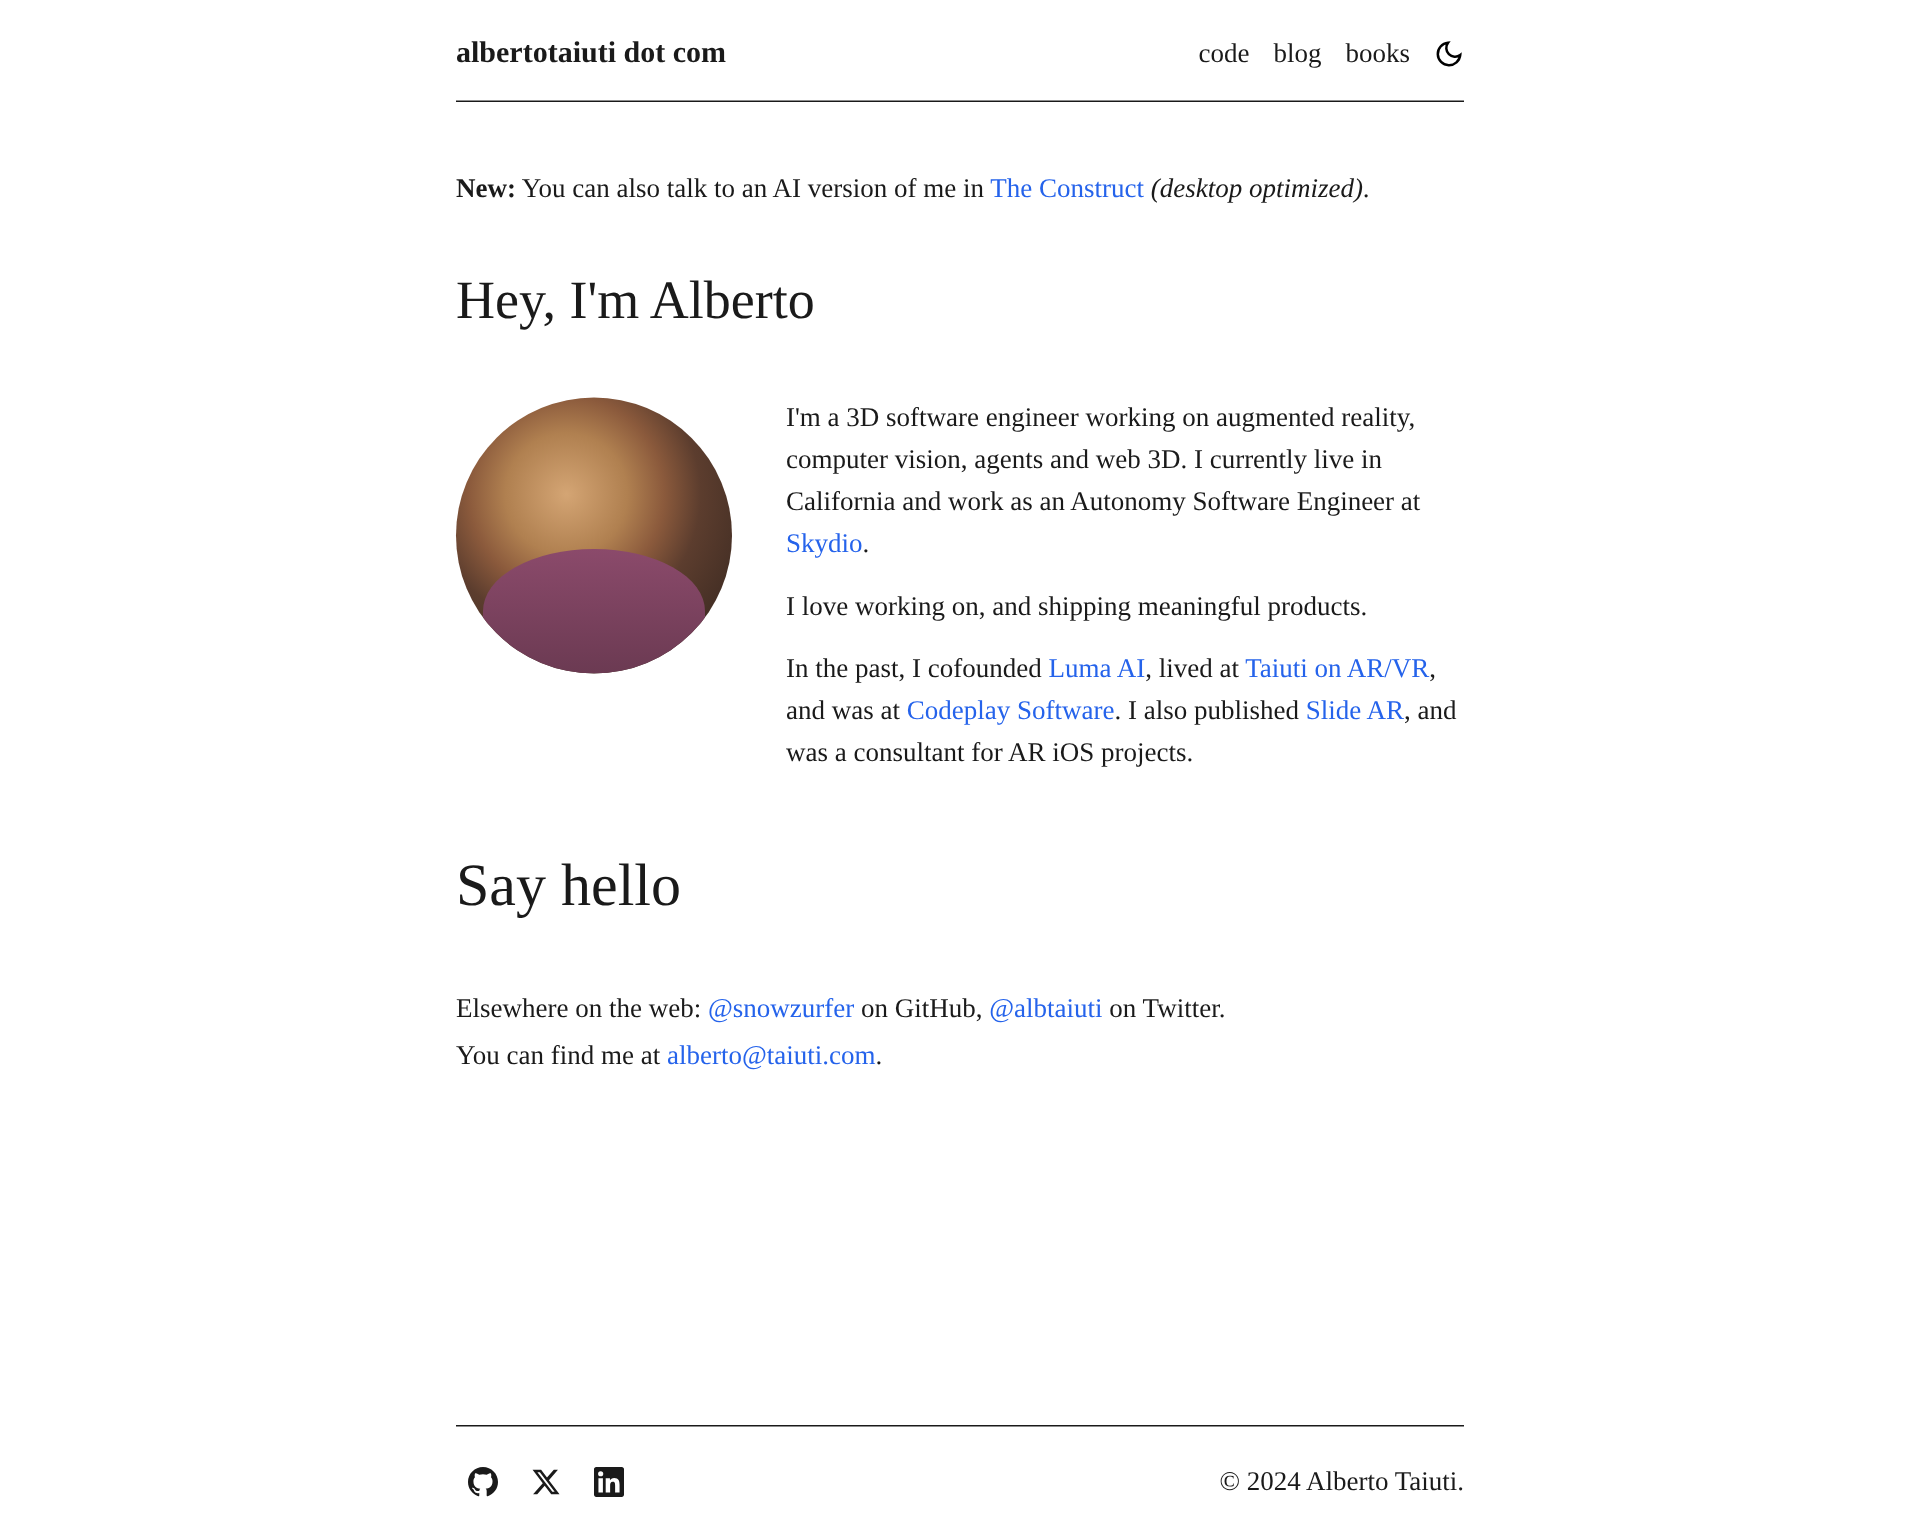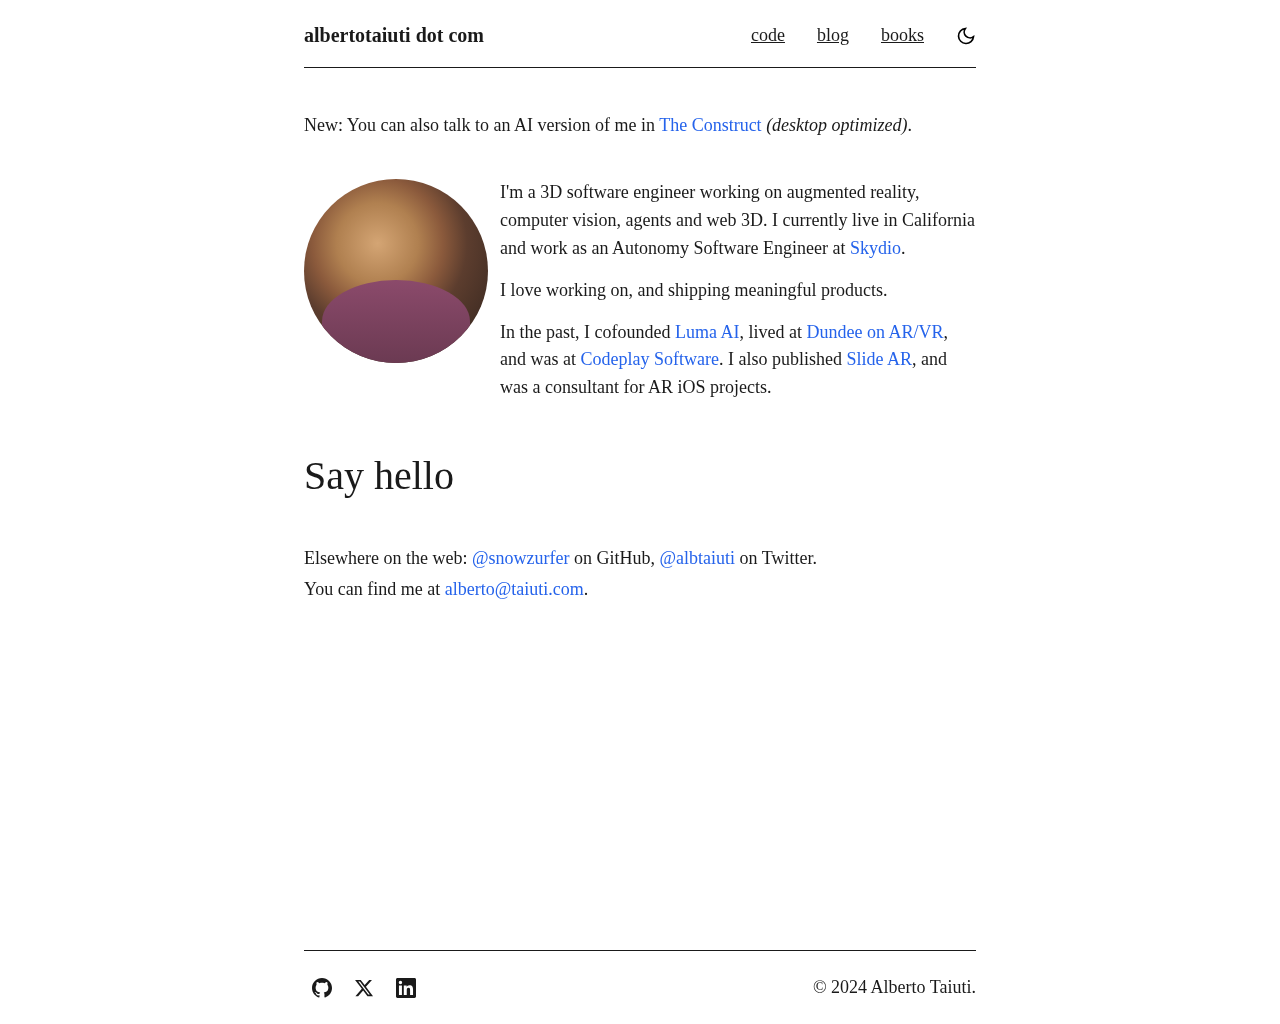--- a/index.html
+++ b/index.html
@@ -33,22 +33,21 @@
     }
     .site-title {
       font-size: 20px;
       font-weight: 600;
       color: #1a1a1a;
       text-decoration: none;
     }
     nav {
       display: flex;
       align-items: center;
-      gap: 32px;
-      text-decoration: underline;
+      gap: 16px;
     }
     nav a {
       font-size: 18px;
       color: #1a1a1a;
       text-decoration: none;
     }
     .theme-toggle {
       background: none;
       border: none;
       cursor: pointer;
@@ -63,39 +62,39 @@
     main {
       flex: 1;
       padding-top: 44px;
     }
     .new-banner {
       font-size: 18px;
       margin-bottom: 40px;
       line-height: 1.5;
     }
     .new-banner strong {
-      font-weight: 400;
+      font-weight: 700;
     }
     .new-banner em {
       font-style: italic;
     }
     h1 {
       font-size: 36px;
       font-weight: 400;
       margin-bottom: 44px;
     }
     h2 {
       font-size: 40px;
       font-weight: 400;
       margin-top: 36px;
       margin-bottom: 44px;
     }
     .intro {
       display: flex;
-      gap: 12px;
+      gap: 36px;
       margin-bottom: 0;
     }
     .avatar {
       width: 184px;
       height: 184px;
       border-radius: 50%;
       flex-shrink: 0;
       background: radial-gradient(circle at 40% 35%, #d4a574 0%, #b08050 25%, #8b5a3c 40%, #5c3d2e 55%, #2a1f1a 100%);
       position: relative;
       overflow: hidden;
@@ -168,30 +167,31 @@
         </svg>
       </button>
     </nav>
   </header>
 
   <main>
     <p class="new-banner">
       <strong>New:</strong><span> You can also talk to an AI version of me in </span><a class="link">The Construct</a> <em>(desktop optimized)</em><span>.</span>
     </p>
 
+    <h1>Hey, I'm Alberto</h1>
 
     <div class="intro">
       <div class="avatar"></div>
       <div class="intro-text">
         <p>
           <span>I'm a 3D software engineer working on augmented reality, computer vision, agents and web 3D. I currently live in California and work as an Autonomy Software Engineer at </span><a class="link">Skydio</a><span>.</span>
         </p>
         <p>I love working on, and shipping meaningful products.</p>
         <p>
-          <span>In the past, I cofounded </span><a class="link">Luma AI</a><span>, lived at </span><a class="link">Dundee on AR/VR</a><span>, and was at </span><a class="link">Codeplay Software</a><span>. I also published </span><a class="link">Slide AR</a><span>, and was a consultant for AR iOS projects.</span>
+          <span>In the past, I cofounded </span><a class="link">Luma AI</a><span>, lived at </span><a class="link">Taiuti on AR/VR</a><span>, and was at </span><a class="link">Codeplay Software</a><span>. I also published </span><a class="link">Slide AR</a><span>, and was a consultant for AR iOS projects.</span>
         </p>
       </div>
     </div>
 
     <h2>Say hello</h2>
 
     <div class="contact">
       <p>
         <span>Elsewhere on the web: </span><a class="link">@snowzurfer</a><span> on GitHub, </span><a class="link">@albtaiuti</a><span> on Twitter.</span>
       </p>

